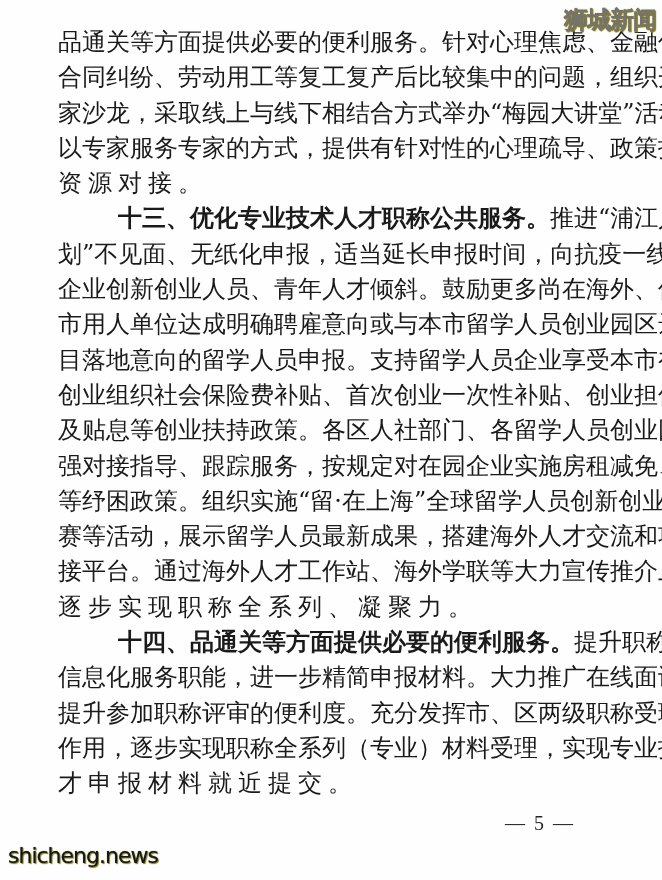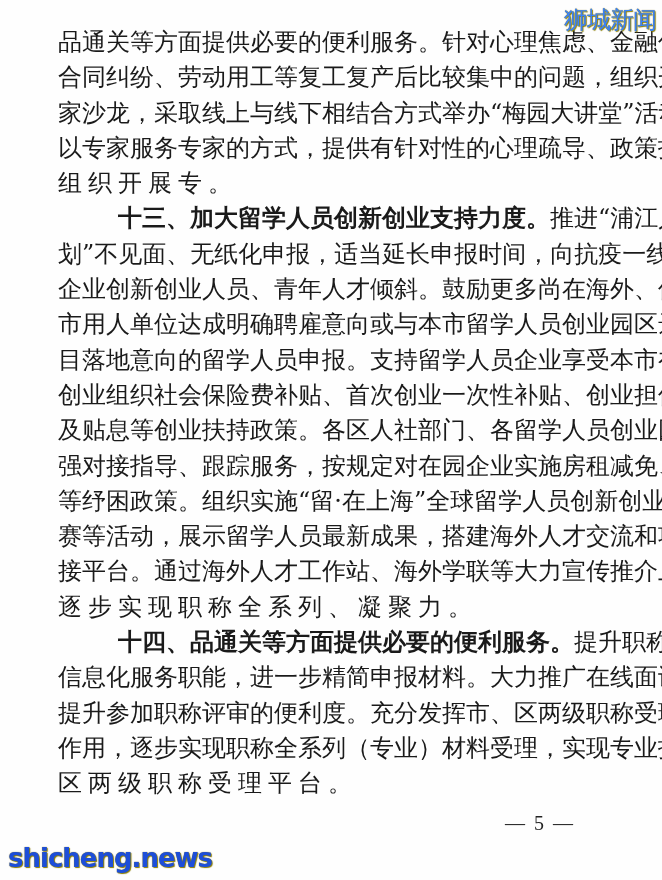--- a/index.html
+++ b/index.html
@@ -14,60 +14,59 @@
     text-align: justify; text-align-last: justify; letter-spacing: 0;
   }
   .line.last { text-align-last: left; letter-spacing: 6px; }
   .line.indent { padding-left: 60px; }
   .heading { font-family: "DejaVu Sans", "Liberation Sans", sans-serif; font-weight: bold; }
   .page-number {
     position: absolute; left: 505px; top: 812px; font-size: 20px; color: #222;
     font-family: "Liberation Serif", serif; letter-spacing: 2px;
   }
   .wm-top {
-    position: absolute; right: 6px; top: 4px; font-size: 24px; font-weight: normal;
-    color: #3b82f6; font-family: "DejaVu Sans", sans-serif; letter-spacing: -1px;
+    position: absolute; right: 6px; top: 4px; font-size: 24px; font-weight: bold;
+    color: #737373; font-family: "DejaVu Sans", sans-serif; letter-spacing: -1px;
     text-shadow: 1px 1px 1px #8a7d00, 0 0 1px #6d6300;
   }
   .wm-bottom {
-    position: absolute; left: 8px; top: 843px; font-size: 26px;
-    color: #1d4ed8; font-family: "DejaVu Sans", sans-serif; letter-spacing: -1px;
+    position: absolute; left: 8px; top: 843px; font-size: 22px;
+    color: #0f172a; font-family: "DejaVu Sans", sans-serif; letter-spacing: -1px;
     text-shadow: 1px 1px 1px #8a7d00, 0 0 1px #6d6300;
-    font-weight: bold;
   }
 </style>
 </head>
 <body>
 
 <div class="page">
   <div class="body-text">
 
     <div class="line">品通关等方面提供必要的便利服务。针对心理焦虑、金融信贷、</div>
     <div class="line">合同纠纷、劳动用工等复工复产后比较集中的问题，组织开展专</div>
     <div class="line">家沙龙，采取线上与线下相结合方式举办“梅园大讲堂”活动，</div>
     <div class="line">以专家服务专家的方式，提供有针对性的心理疏导、政策指导和</div>
-    <div class="line last">组织开展专。</div>
+    <div class="line last">资源对接。</div>
 
-    <div class="line indent"><span class="heading">十三、加大留学人员创新创业支持力度。</span><span>推进“浦江人才计</span></div>
+    <div class="line indent"><span class="heading">十三、优化专业技术人才职称公共服务。</span><span>推进“浦江人才计</span></div>
     <div class="line">划”不见面、无纸化申报，适当延长申报时间，向抗疫一线人员、</div>
     <div class="line">企业创新创业人员、青年人才倾斜。鼓励更多尚在海外、但与本</div>
     <div class="line">市用人单位达成明确聘雇意向或与本市留学人员创业园区达成项</div>
     <div class="line">目落地意向的留学人员申报。支持留学人员企业享受本市初创期</div>
     <div class="line">创业组织社会保险费补贴、首次创业一次性补贴、创业担保贷款</div>
     <div class="line">及贴息等创业扶持政策。各区人社部门、各留学人员创业园要加</div>
     <div class="line">强对接指导、跟踪服务，按规定对在园企业实施房租减免、缓缴</div>
     <div class="line">等纾困政策。组织实施“留·在上海”全球留学人员创新创业大</div>
     <div class="line">赛等活动，展示留学人员最新成果，搭建海外人才交流和项目对</div>
     <div class="line">接平台。通过海外人才工作站、海外学联等大力宣传推介上海，</div>
     <div class="line last">逐步实现职称全系列、凝聚力。</div>
 
     <div class="line indent"><span class="heading">十四、品通关等方面提供必要的便利服务。</span><span>提升职称评审系统</span></div>
     <div class="line">信息化服务职能，进一步精简申报材料。大力推广在线面谈答辩，</div>
     <div class="line">提升参加职称评审的便利度。充分发挥市、区两级职称受理平台</div>
     <div class="line">作用，逐步实现职称全系列（专业）材料受理，实现专业技术人</div>
-    <div class="line last">区两级职称受理平台。</div>
+    <div class="line last">才申报材料就近提交。</div>
   </div>
 
   <div class="page-number">— 5 —</div>
 
   <div class="wm-top">狮城新闻</div>
   <div class="wm-bottom">shicheng.news</div>
 </div>
 
 </body></html>

